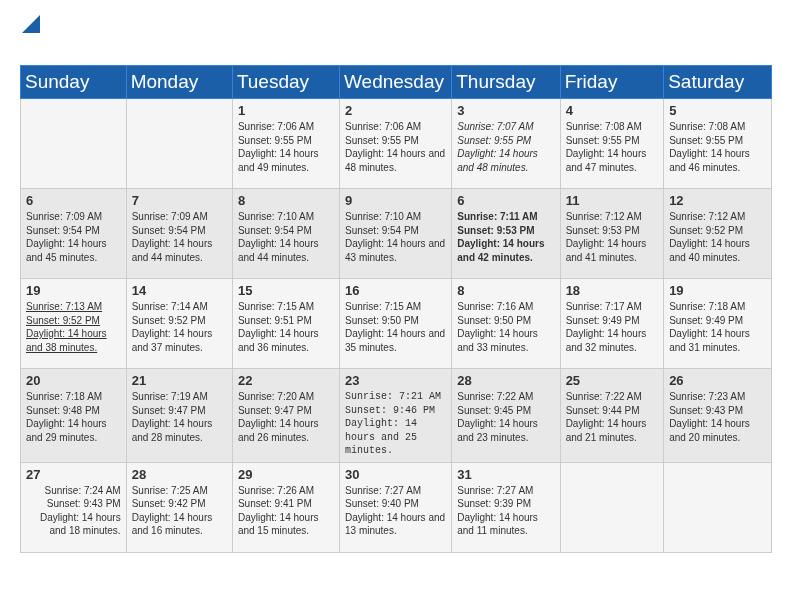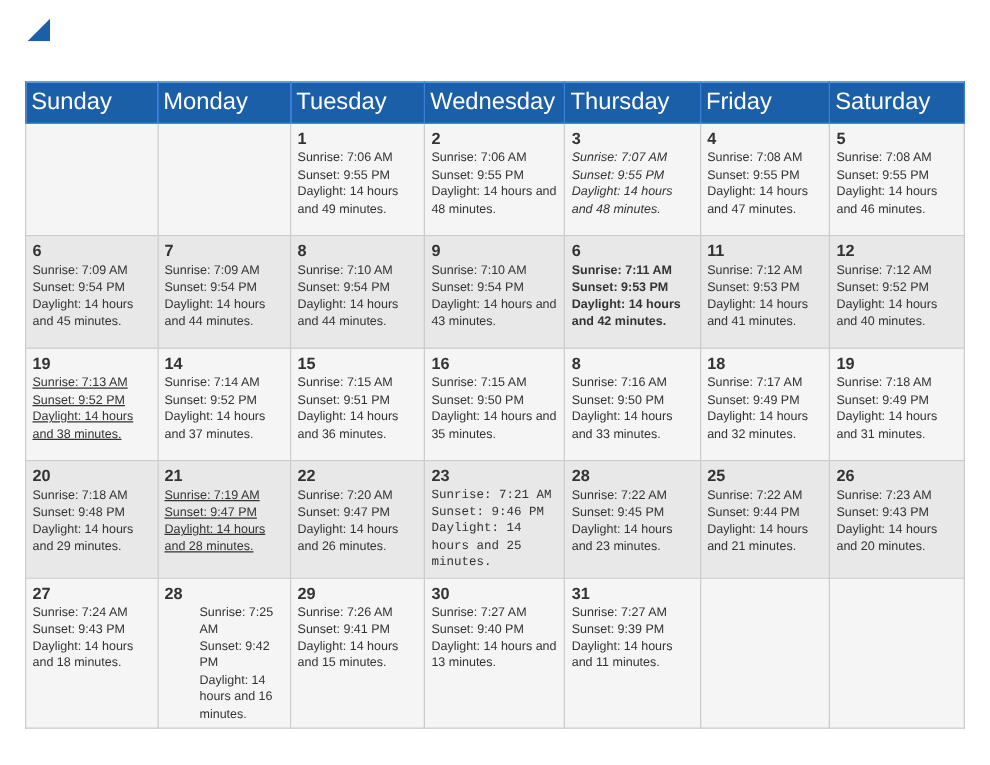--- a/index.html
+++ b/index.html
@@ -258,21 +258,21 @@
         </tr>
         <tr>
           <td>
             <span class="day-num">20</span>
             <div class="day-info" style="white-space: pre-line;">Sunrise: 7:18 AM
 Sunset: 9:48 PM
 Daylight: 14 hours and 29 minutes.</div>
           </td>
           <td>
             <span class="day-num">21</span>
-            <div class="day-info" style="white-space: pre-line; text-decoration: underline;">Sunrise: 7:19 AM
+            <div class="day-info" style="white-space: pre-line;">Sunrise: 7:19 AM
 Sunset: 9:47 PM
 Daylight: 14 hours and 28 minutes.</div>
           </td>
           <td>
             <span class="day-num">22</span>
             <div class="day-info" style="white-space: pre-line;">Sunrise: 7:20 AM
 Sunset: 9:47 PM
 Daylight: 14 hours and 26 minutes.</div>
           </td>
           <td>
@@ -296,27 +296,27 @@
           <td>
             <span class="day-num">26</span>
             <div class="day-info" style="white-space: pre-line;">Sunrise: 7:23 AM
 Sunset: 9:43 PM
 Daylight: 14 hours and 20 minutes.</div>
           </td>
         </tr>
         <tr>
           <td>
             <span class="day-num">27</span>
-            <div class="day-info" style="white-space: pre-line;">Sunrise: 7:24 AM
+            <div class="day-info" style="white-space: pre-line; text-align: right;">Sunrise: 7:24 AM
 Sunset: 9:43 PM
 Daylight: 14 hours and 18 minutes.</div>
           </td>
           <td>
             <span class="day-num">28</span>
-            <div class="day-info" style="white-space: pre-line; margin-left: 28px;">Sunrise: 7:25 AM
+            <div class="day-info" style="white-space: pre-line;">Sunrise: 7:25 AM
 Sunset: 9:42 PM
 Daylight: 14 hours and 16 minutes.</div>
           </td>
           <td>
             <span class="day-num">29</span>
             <div class="day-info" style="white-space: pre-line;">Sunrise: 7:26 AM
 Sunset: 9:41 PM
 Daylight: 14 hours and 15 minutes.</div>
           </td>
           <td>

